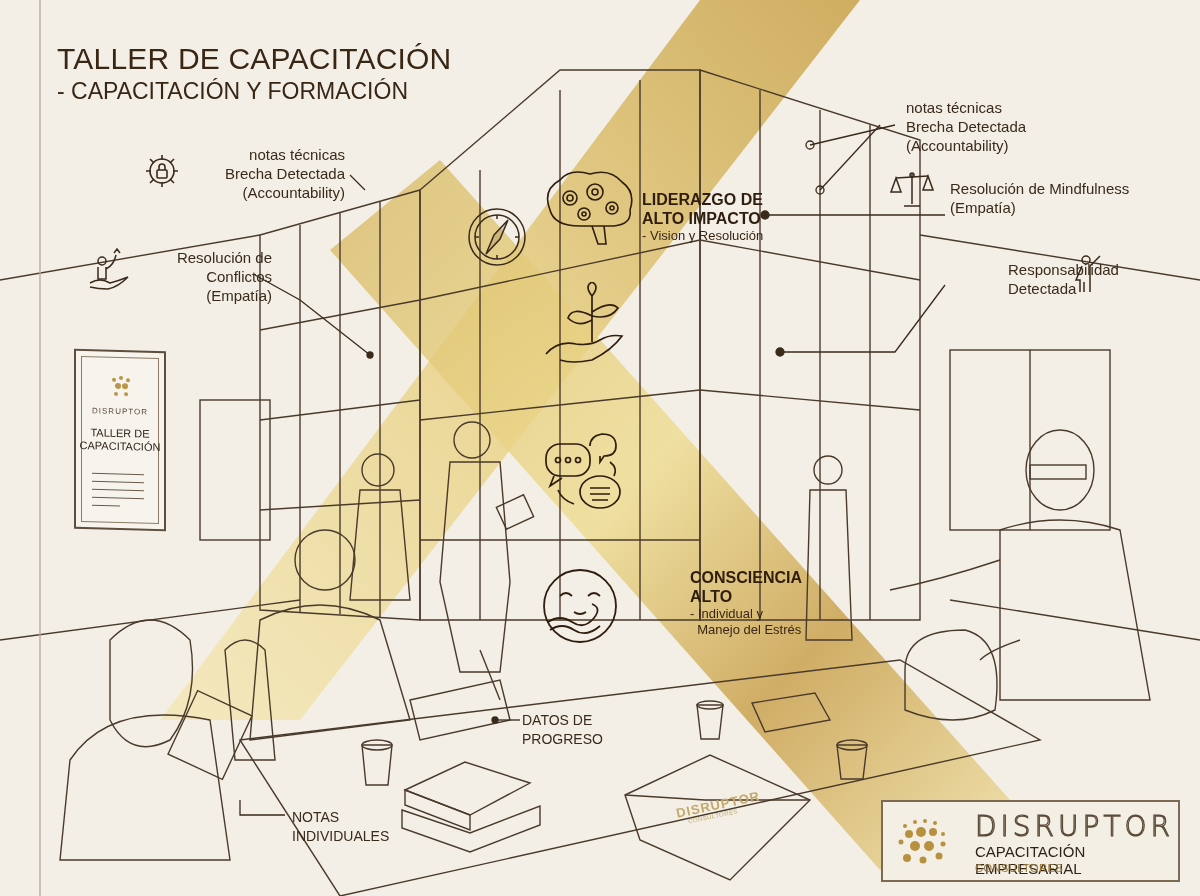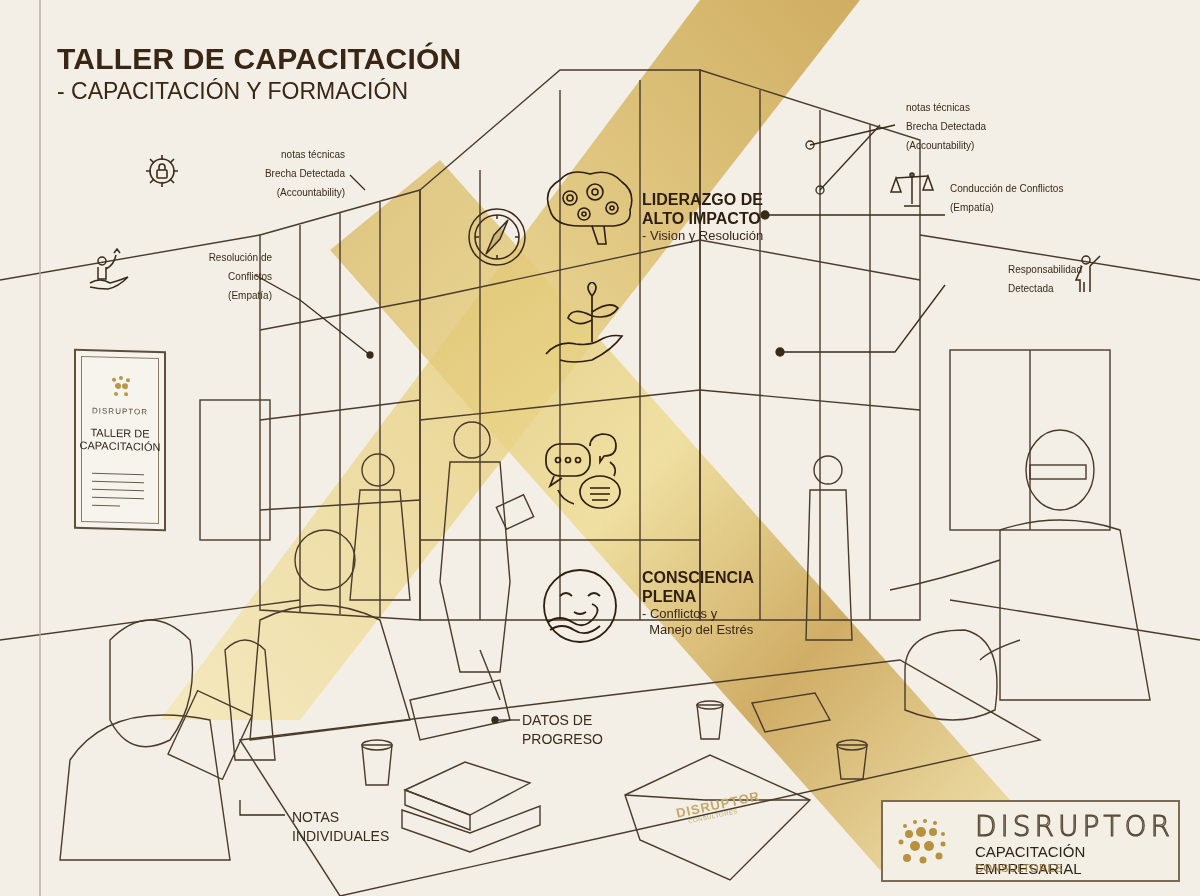--- a/index.html
+++ b/index.html
@@ -6,24 +6,24 @@
   body {
     width: 1200px; height: 896px; overflow: hidden; position: relative;
     background: #f3efe6;
     font-family: "Liberation Sans", sans-serif;
     color: #3a2a1a;
   }
   .canvas { position: absolute; inset: 0; overflow: hidden; }
   .gold-x { position: absolute; inset: 0; }
   .sketch { position: absolute; inset: 0; }
   .title-block { position: absolute; left: 57px; top: 42px; }
-  .title-main { font-size: 30px; font-weight: 700; color: #3a2614; letter-spacing: 0.2px; font-family: "Liberation Sans", sans-serif; }
+  .title-main { font-size: 30px; font-weight: 400; color: #3a2614; letter-spacing: 0.2px; font-family: "Liberation Sans", sans-serif; }
   .title-sub { font-size: 23px; color: #3a2614; margin-top: 2px; font-family: "Liberation Sans", sans-serif; }
 
-  .callout { position: absolute; font-size: 10px; line-height: 19px; color: #3a2a1a; }
+  .callout { position: absolute; font-size: 15px; line-height: 19px; color: #3a2a1a; }
   .callout.right { text-align: right; }
   .callout.caps { text-transform: none; font-size: 14px; }
   .cl-line { display:block; }
 
   .pillar { position: absolute; }
   .pillar .ph { font-size: 16px; font-weight: 700; color: #2f1d0e; line-height: 19px; }
   .pillar .ps { font-size: 13px; color: #3a2614; line-height: 16px; }
 
   .icon { position: absolute; }
   .logo-box {
@@ -229,21 +229,21 @@
   <div class="icon" style="left:890px;top:170px;">
     <svg width="44" height="40" viewBox="0 0 44 40" fill="none" stroke="#3a2a1a" stroke-width="1.5">
       <line x1="22" y1="4" x2="22" y2="34"></line>
       <line x1="6" y1="8" x2="38" y2="6"></line>
       <path d="M14,36 h16"></path>
       <path d="M6,8 l-5,14 h10 z M38,6 l-5,14 h10 z"></path>
       <circle cx="22" cy="5" r="2"></circle>
     </svg>
   </div>
   <div class="callout" style="left:950px;top:179px;">
-    <span class="cl-line">Conducción de Conflictos</span>
+    <span class="cl-line">Resolución de Mindfulness</span>
     <span class="cl-line">(Empatía)</span>
   </div>
 
   <div class="callout" style="left:960px;top:260px;margin-left:48px;">
     <span class="cl-line">Responsabilidad</span>
     <span class="cl-line">Detectada</span>
   </div>
   <div class="icon" style="left:1072px;top:252px;">
     <svg width="34" height="44" viewBox="0 0 34 44" fill="none" stroke="#3a2a1a" stroke-width="1.5">
       <circle cx="14" cy="8" r="4"></circle>
@@ -310,24 +310,24 @@
 
   <div class="icon" style="left:540px;top:566px;">
     <svg width="80" height="80" viewBox="0 0 80 80" fill="none" stroke="#2f1d0e" stroke-width="1.8">
       <circle cx="40" cy="40" r="36"></circle>
       <path d="M20,30 q6,-6 12,0 M48,30 q6,-6 12,0"></path>
       <path d="M34,46 q6,4 12,0"></path>
       <path d="M8,56 q12,-8 24,0 q12,8 22,-4 q8,-10 -2,-14"></path>
       <path d="M10,64 q12,-8 24,0 q12,8 26,-4"></path>
     </svg>
   </div>
-  <div class="pillar" style="left:642px;top:568px;">
+  <div class="pillar" style="left:642px;top:568px;padding-left:48px;">
     <div class="ph">CONSCIENCIA</div>
-    <div class="ph">PLENA</div>
-    <div class="ps">- Conflictos y</div>
+    <div class="ph">ALTO</div>
+    <div class="ps">- Individual y</div>
     <div class="ps" style="white-space:pre">  Manejo del Estrés</div>
   </div>
 
   <div class="poster">
     <div class="poster-inner"></div>
     <svg style="position:absolute;left:32px;top:22px" width="26" height="26">
       <g fill="#b9964a">
           <circle cx="6" cy="6" r="2"></circle>
           <circle cx="13" cy="4" r="2"></circle>
           <circle cx="20" cy="6" r="2"></circle>

